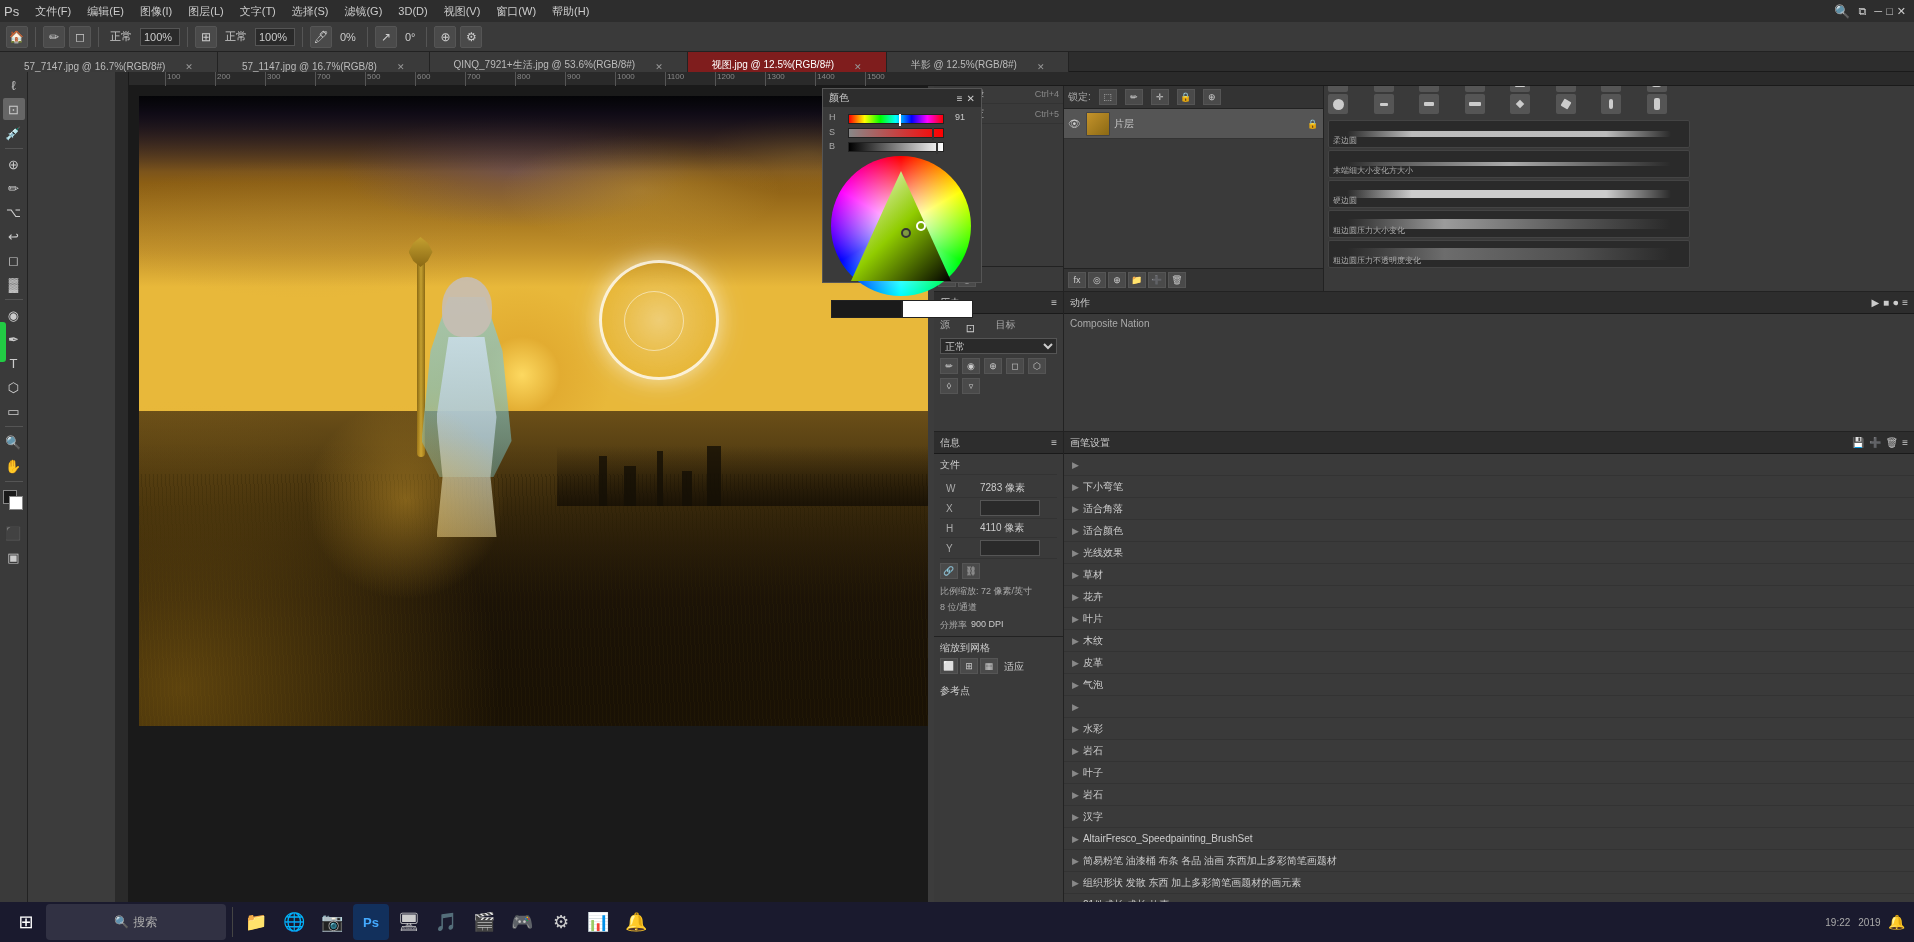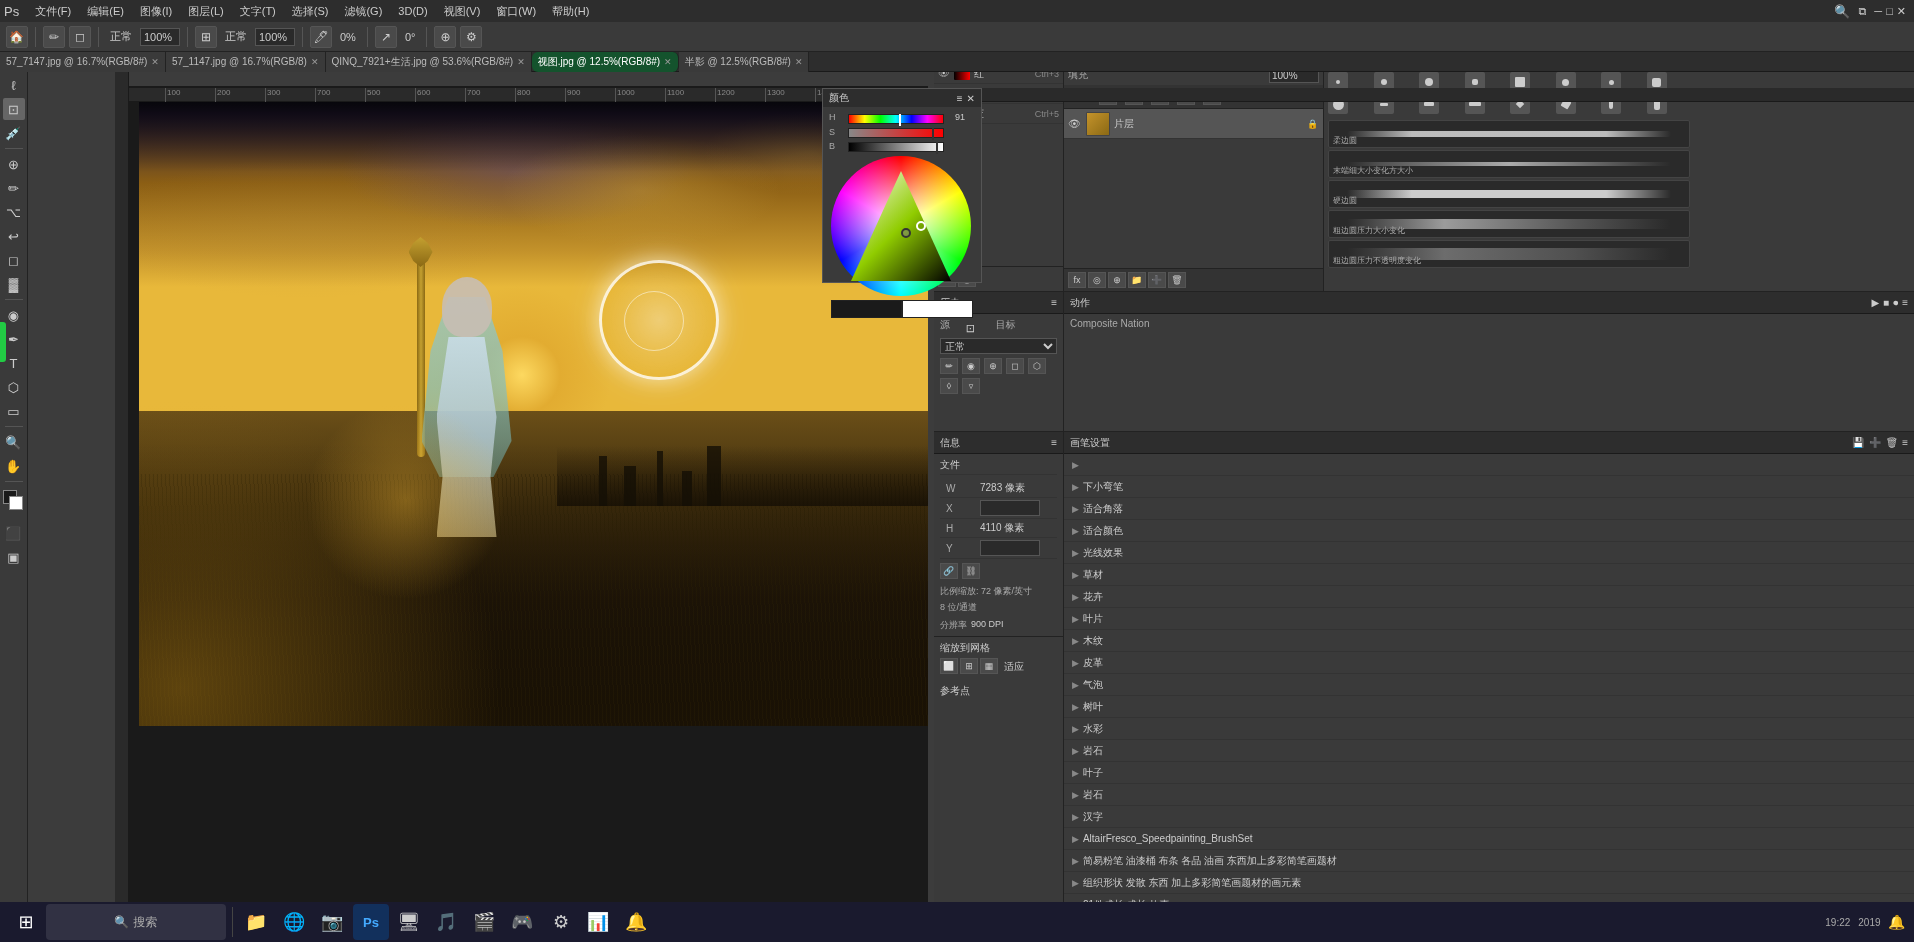--- a/index.html
+++ b/index.html
@@ -87,37 +87,38 @@
       display: flex;
       align-items: center;
       position: absolute;
       top: 52px;
       left: 0;
       z-index: 100;
       border-bottom: 1px solid #1a1a1a;
     }
     .tab {
       height: 20px;
-      padding: 0 6px;
+      padding: 0 24px;
       background: #3a3a3a;
       border-right: 1px solid #222;
       display: flex;
-      align-items: center;
+      align-items: flex-end;
       font-size: 10px;
       color: #bbb;
       cursor: pointer;
       white-space: nowrap;
-    }
-    .tab.active { background: #14532d; color: #fff; border-radius: 6px; }
+      gap: 16px;
+    }
+    .tab.active { background: #7f1d1d; color: #fff; }
     .tab-close { margin-left: 4px; color: #999; font-size: 9px; }
 
     
     #ruler-h {
       position: absolute;
-      top: 88px;
+      top: 72px;
       left: 115px;
       right: 0;
       height: 14px;
       background: #2a2a2a;
       z-index: 99;
       border-bottom: 1px solid #1a1a1a;
     }
     .ruler-mark {
       position: absolute;
       top: 0;
@@ -1262,21 +1263,20 @@
         <div class="lrp-item">
           <span class="lrp-arrow">▶</span>
           <span class="lrp-name">皮革</span>
         </div>
         <div class="lrp-item">
           <span class="lrp-arrow">▶</span>
           <span class="lrp-name">气泡</span>
         </div>
         <div class="lrp-item">
           <span class="lrp-arrow">▶</span>
-          <span class="lrp-name">树叶</span>
         </div>
         <div class="lrp-item">
           <span class="lrp-arrow">▶</span>
           <span class="lrp-name">水彩</span>
         </div>
         <div class="lrp-item">
           <span class="lrp-arrow">▶</span>
           <span class="lrp-name">岩石</span>
         </div>
         <div class="lrp-item">

